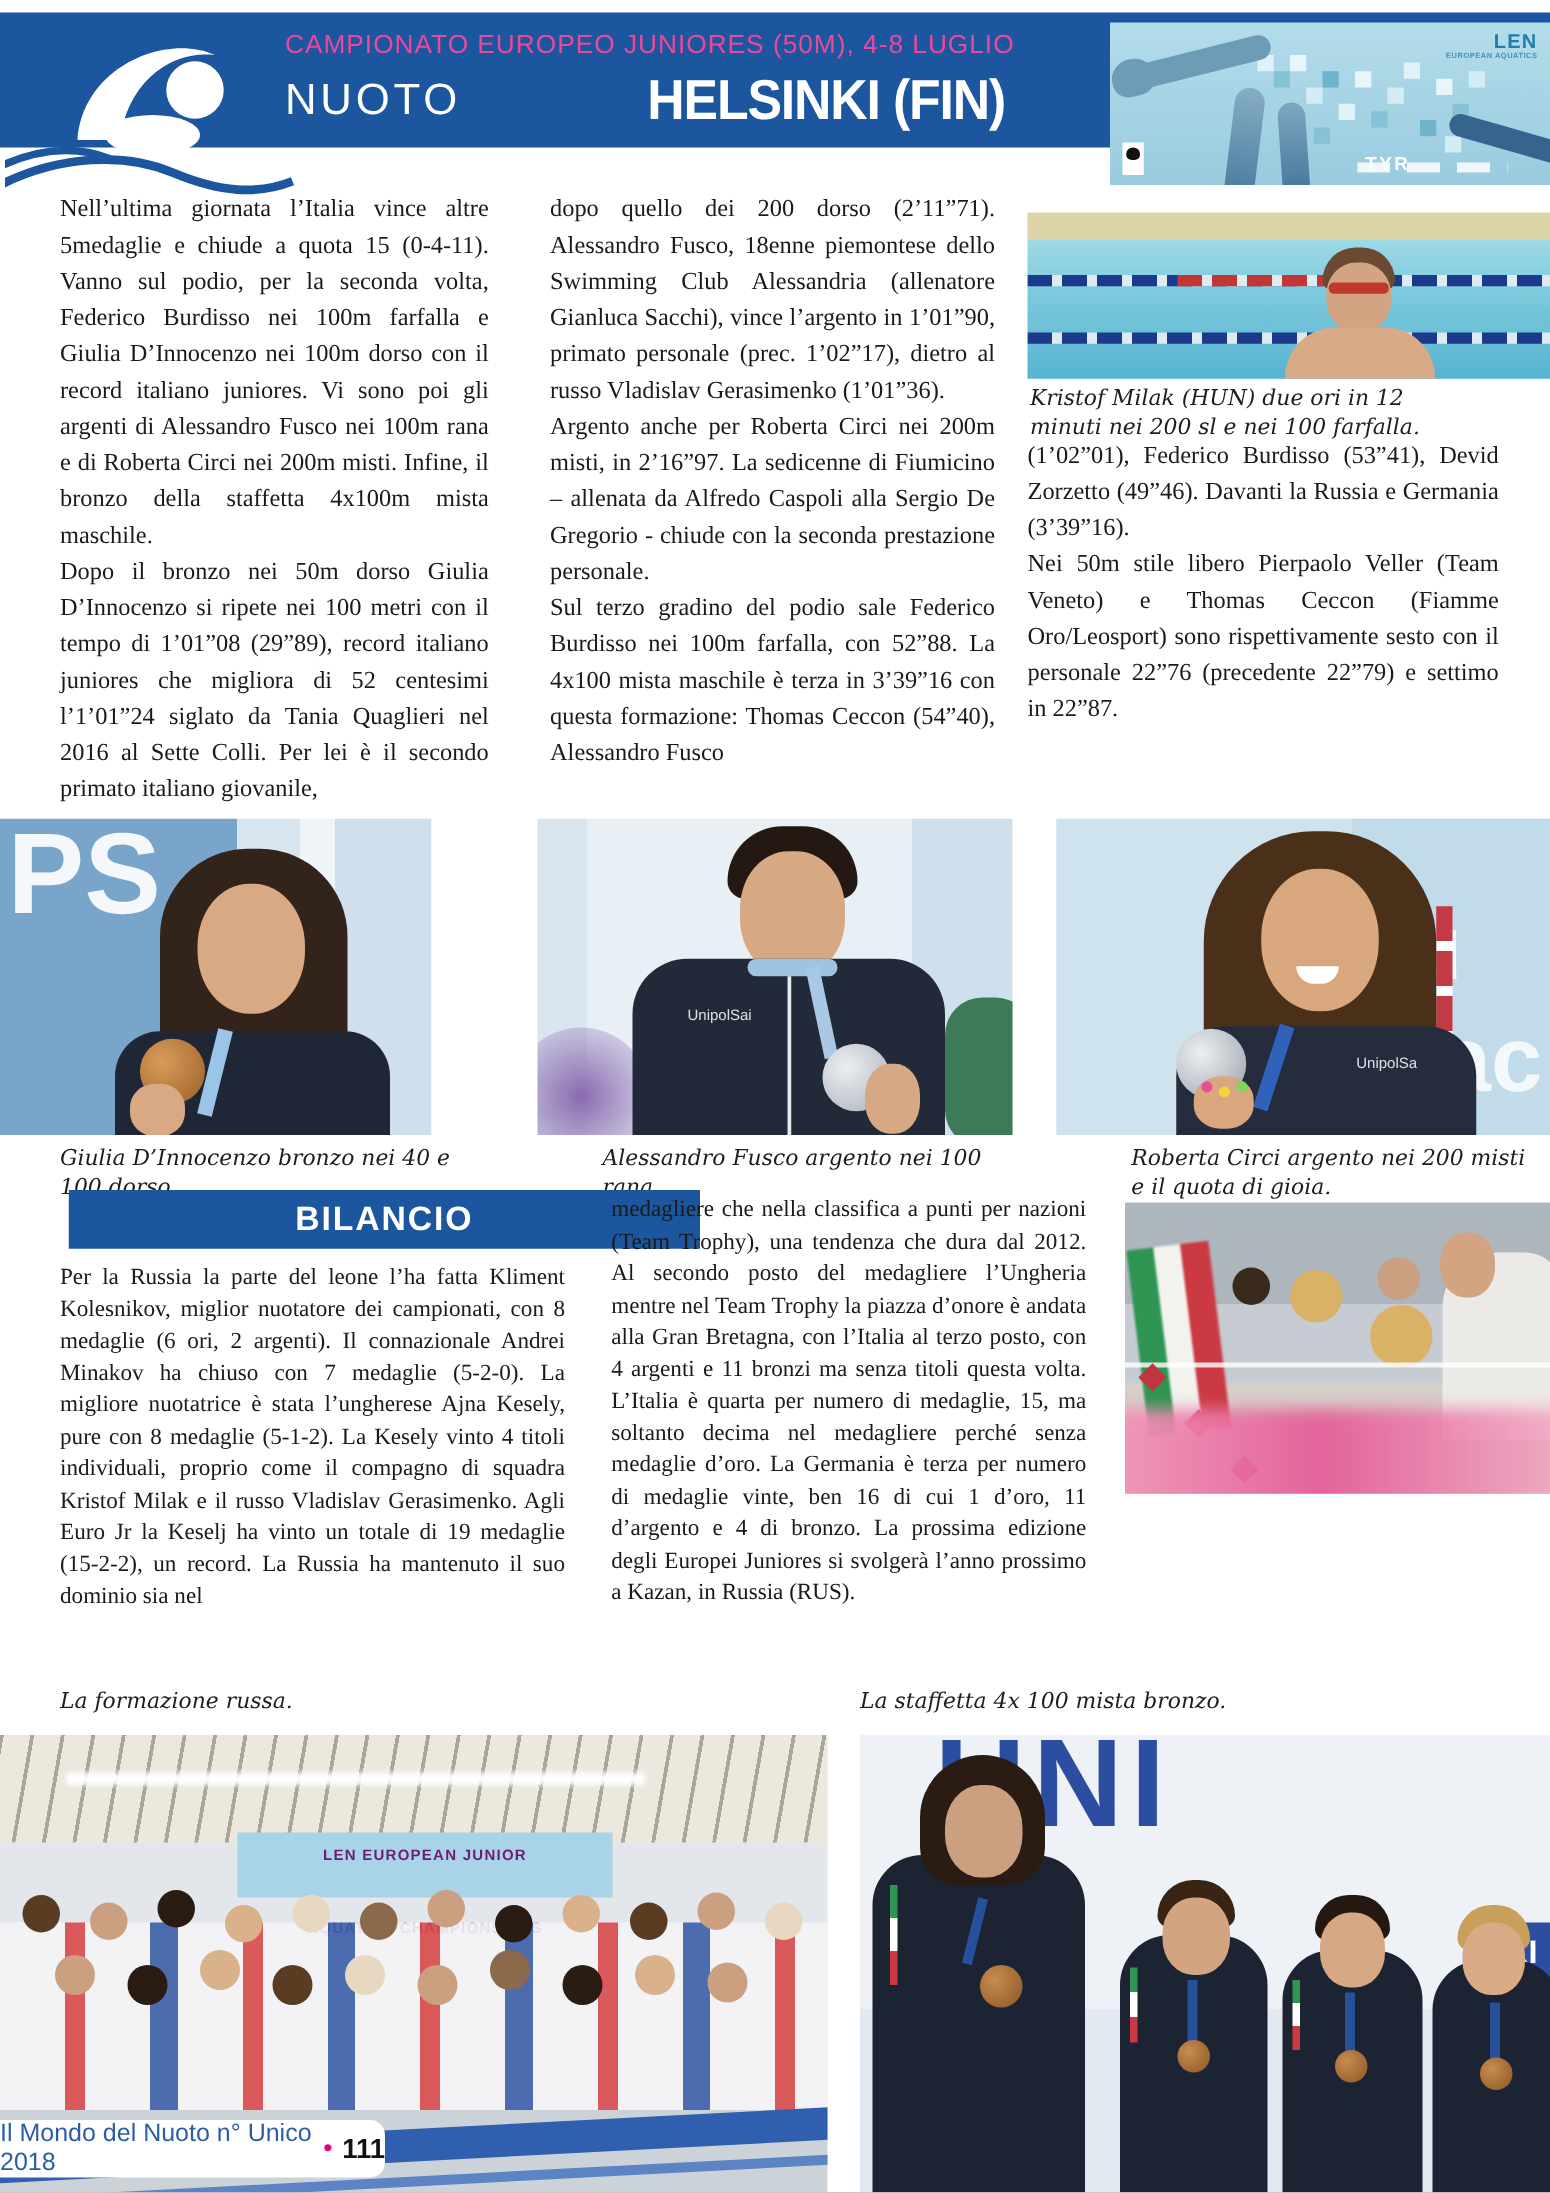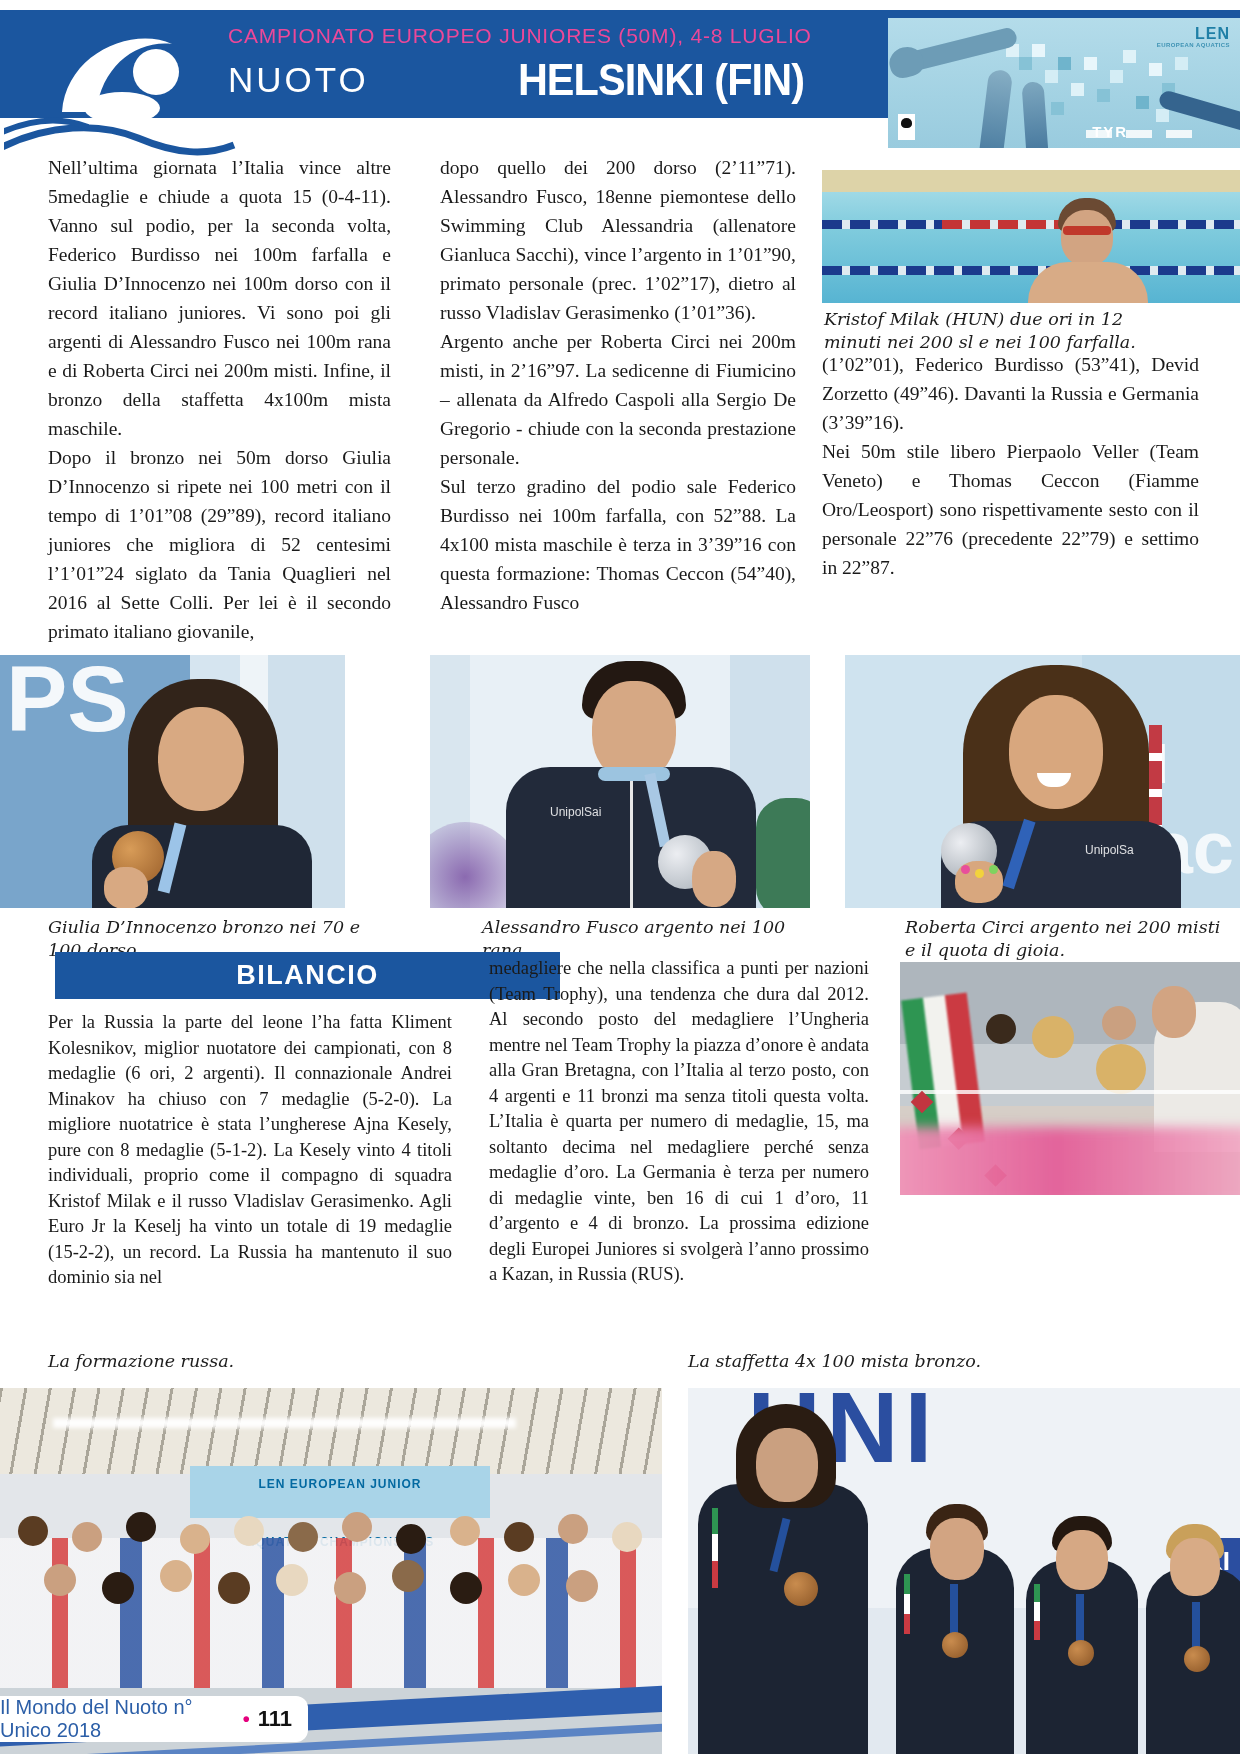--- a/index.html
+++ b/index.html
@@ -139,21 +139,21 @@
 
   
   .photo-russia{left:0;top:1388px;width:662px;height:366px;background:#e3e6ea;}
   .russia-ceiling{left:0;top:0;width:100%;height:86px;background:#ece8de;}
   .russia-beams{left:0;top:0;width:100%;height:86px;
       background:repeating-linear-gradient(100deg,rgba(90,85,70,.45) 0 3px,transparent 3px 24px);}
   .russia-light{left:8%;top:30px;width:70%;height:10px;background:rgba(255,255,255,.95);filter:blur(2px);}
   .russia-banner{left:190px;top:78px;width:300px;height:52px;background:#a9d4e8;
       display:flex;flex-direction:column;align-items:center;justify-content:center;gap:2px;}
   .russia-banner span{font-family:"Liberation Sans",sans-serif;font-weight:700;font-size:12px;
-      letter-spacing:1px;color:#0369a1;white-space:nowrap;margin-top:42px;}
+      letter-spacing:1px;color:#701a75;white-space:nowrap;margin-top:42px;}
   .russia-crowd-bodies{left:0;top:150px;width:100%;height:160px;opacity:.9;
       background:repeating-linear-gradient(90deg,#f4f4f6 0 52px,#d84a4a 52px 68px,#f4f4f6 68px 120px,#3a5fa8 120px 142px);}
   .russia-heads1{left:18px;top:128px;width:30px;height:30px;border-radius:50%;background:#5a3c22;
       box-shadow:54px 6px #caa080,108px -4px #2a1c12,162px 8px #d9b28c,216px 0 #e8d8c0,270px 6px #8a6a4a,
       324px -4px #caa080,378px 8px #2a1c12,432px 0 #d9b28c,486px 6px #5a3c22,540px -2px #caa080,594px 6px #e8d8c0;}
   .russia-heads2{left:44px;top:176px;width:32px;height:32px;border-radius:50%;background:#caa080;
       box-shadow:58px 8px #2a1c12,116px -4px #d9b28c,174px 8px #5a3c22,232px 0 #e8d8c0,290px 8px #caa080,
       348px -4px #8a6a4a,406px 8px #2a1c12,464px 0 #d9b28c,522px 6px #caa080;}
   .russia-floor{left:0;bottom:0;width:100%;height:66px;background:#ccd3d8;}
   .russia-stripe{left:-10px;bottom:26px;width:110%;height:26px;background:#2f5fae;transform:rotate(-3deg);}
@@ -189,21 +189,21 @@
       display:flex;align-items:center;justify-content:center;}
   .bilancio-title{color:#fff;font-family:"Liberation Sans",sans-serif;font-weight:700;
       font-size:27px;letter-spacing:1.5px;}
   .bilcol{position:absolute;font-size:18.5px;line-height:25.5px;text-align:justify;}
   .bilcol1{left:48px;top:1010px;width:404px;}
   .bilcol2{left:489px;top:956px;width:380px;}
 
   
   .footer-pill{position:absolute;left:0;top:1696px;width:308px;height:46px;background:#fff;
       border-radius:0 12px 12px 0;display:flex;align-items:center;justify-content:flex-end;
-      padding-right:16px;box-sizing:border-box;gap:8px;z-index:6;
+      box-sizing:border-box;gap:8px;z-index:6;
       font-family:"Liberation Sans",sans-serif;}
   .footer-mag{color:#2b5ea7;font-size:20px;}
   .footer-sep{color:#e5007d;font-size:20px;font-weight:700;}
   .footer-page{color:#121212;font-size:22px;font-weight:700;}
 </style>
 </head>
 <body>
 
 <div class="page">
 
@@ -296,21 +296,21 @@
     <div class="ph-el circi-body"></div>
     <div class="ph-el circi-lanyard"></div>
     <div class="ph-el circi-medal"></div>
     <div class="ph-el circi-hand"></div>
     <div class="ph-el nail" style="left:116px;top:210px;background:#e84f9b;"></div>
     <div class="ph-el nail" style="left:130px;top:214px;background:#f2d33c;"></div>
     <div class="ph-el nail" style="left:144px;top:210px;background:#7fd35f;"></div>
     <div class="ph-el jacket-text circi-jacket-text">UnipolSa</div>
   </div>
 
-  <div class="caption" style="left:48px;top:916px;width:340px;">Giulia D’Innocenzo bronzo nei 70 e 100 dorso.</div>
+  <div class="caption" style="left:48px;top:916px;width:340px;">Giulia D’Innocenzo bronzo nei 40 e 100 dorso.</div>
   <div class="caption" style="left:482px;top:916px;width:330px;">Alessandro Fusco argento nei 100 rana.</div>
   <div class="caption" style="left:905px;top:916px;width:320px;">
     <span>Roberta Circi argento nei 200 misti</span><br>
     <span>e il quota di gioia.</span>
   </div>
 
   <div class="bilancio-box">
     <span class="bilancio-title">BILANCIO</span>
   </div>
   <div class="bilcol bilcol1">Per la Russia la parte del leone l’ha fatta Kliment Kolesnikov, miglior nuotatore dei campionati, con 8 medaglie (6 ori, 2 argenti). Il connazionale Andrei Minakov ha chiuso con 7 medaglie (5-2-0). La migliore nuotatrice è stata l’ungherese Ajna Kesely, pure con 8 medaglie (5-1-2). La Kesely vinto 4 titoli individuali, proprio come il compagno di squadra Kristof Milak e il russo Vladislav Gerasimenko. Agli Euro Jr la Keselj ha vinto un totale di 19 medaglie (15-2-2), un record. La Russia ha mantenuto il suo dominio sia nel</div>

